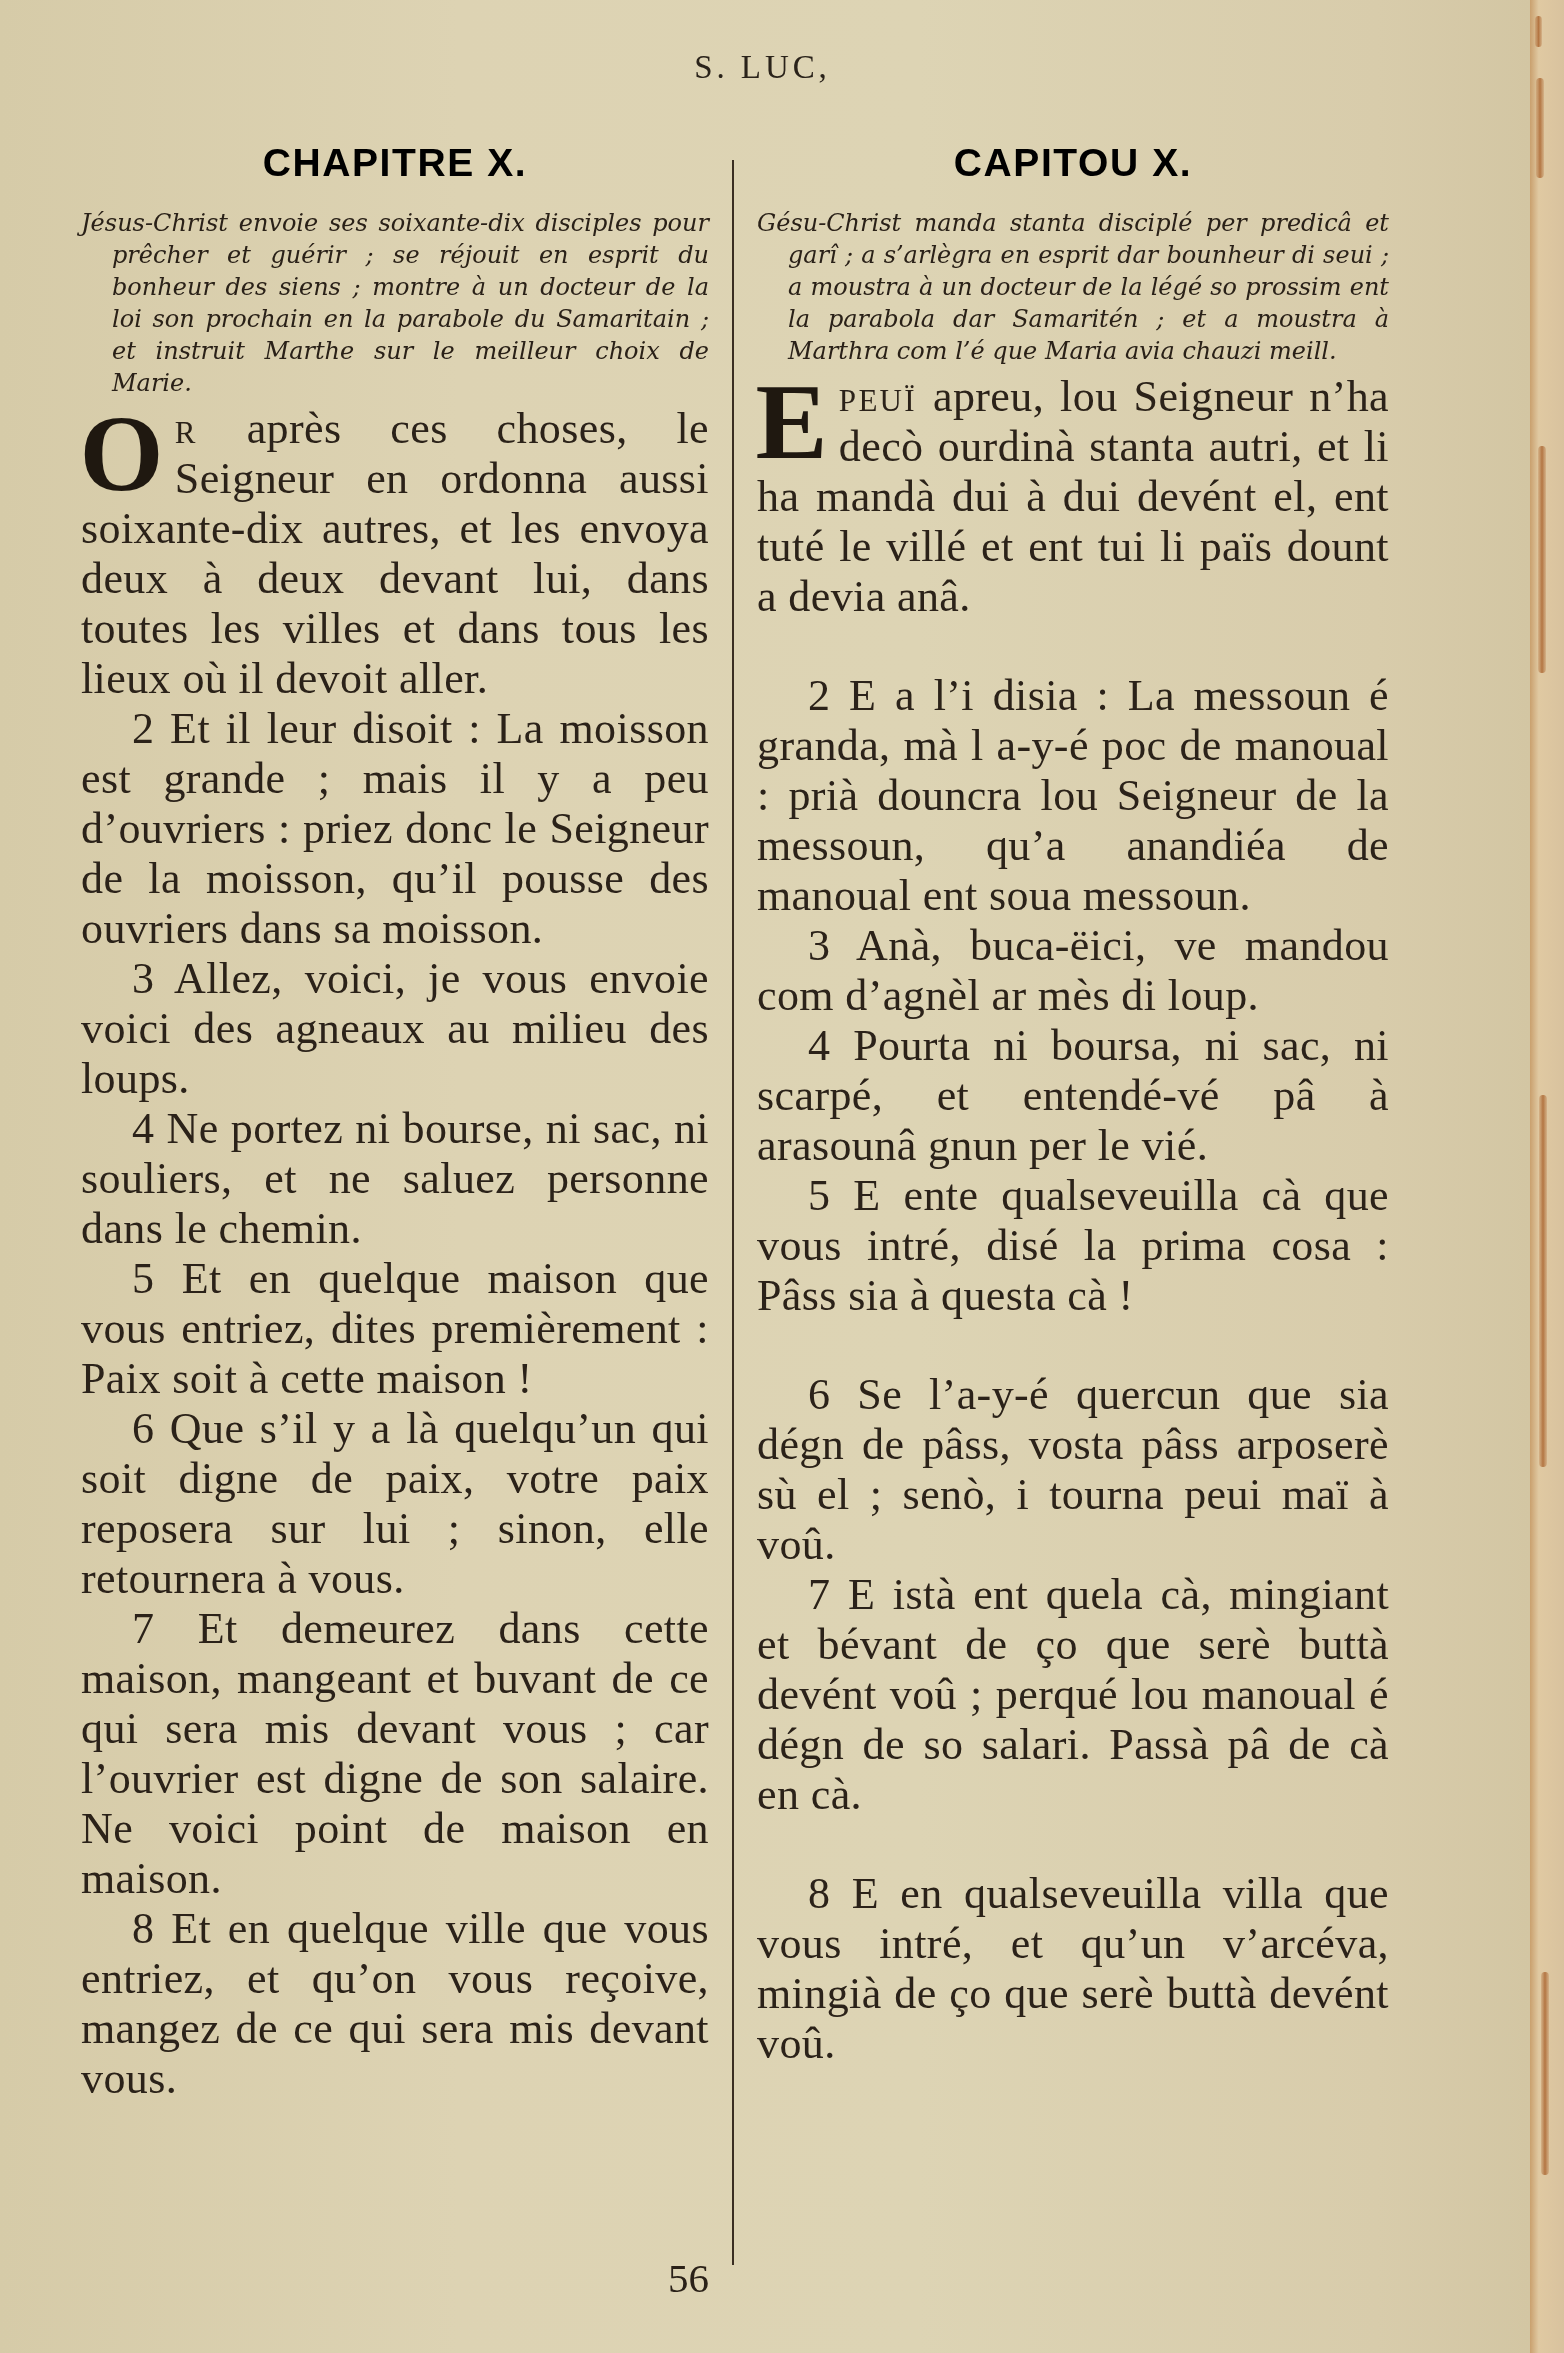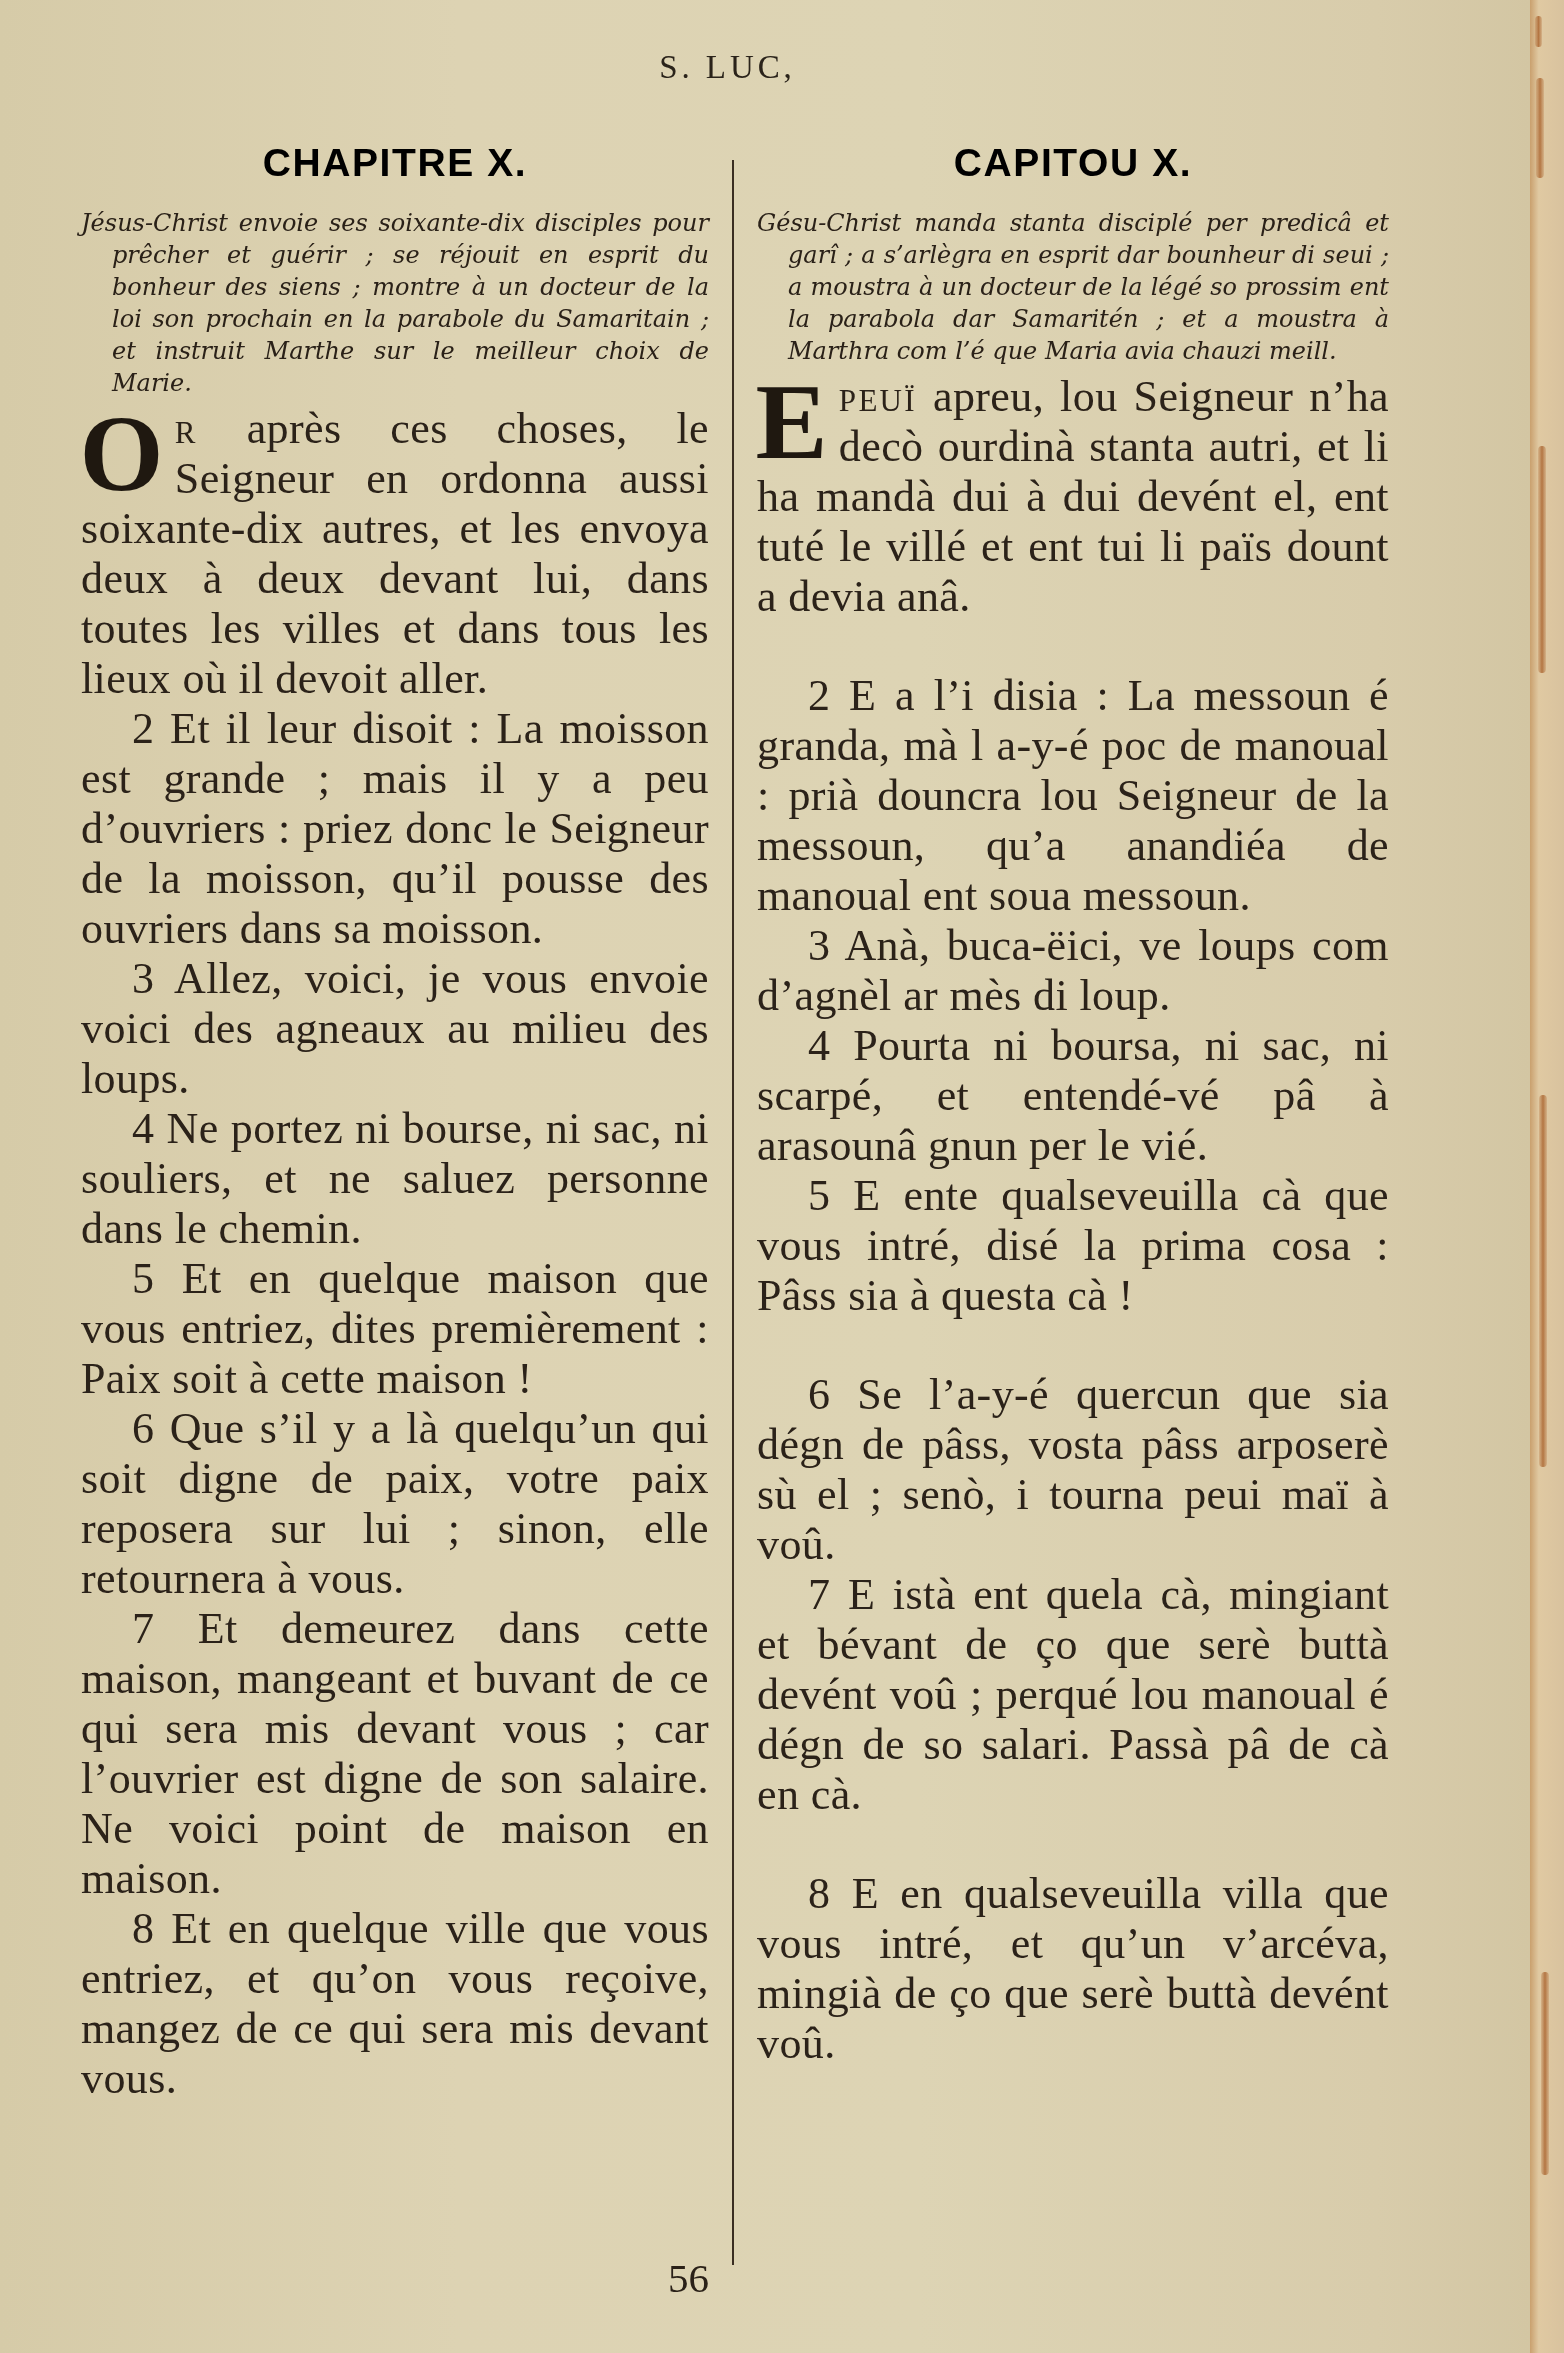--- a/index.html
+++ b/index.html
@@ -14,21 +14,21 @@
     background: linear-gradient(90deg, #d6cba8 0%, #ddd3b3 30%, #ddd4b4 60%, #d8ccab 90%, #d3c6a3 100%);
   }
   .edge {
     position: absolute; left: 1530px; top: 0; width: 35px; height: 2354px;
     background: linear-gradient(90deg, #c9a06e 0%, #e0c9a2 25%, #d8c29e 100%);
   }
   .stain { position: absolute; width: 7.8px; border-radius: 3.9px;
     background: linear-gradient(90deg, rgba(170,95,40,.2), rgba(165,90,35,.75), rgba(170,95,40,.2)); }
   .running-head {
     position: absolute; top: 49px; left: 0; width: 1455px; text-align: center;
-    font-family: "Liberation Serif", serif; font-size: 33px; letter-spacing: 3.9px; color: #2a231a;
+    font-family: "Liberation Serif", serif; font-size: 33px; letter-spacing: 3.9px; color: #2a231a; padding-left: 35px;
   }
   .divider {
     position: absolute; left: 732px; top: 160px; width: 2.3px; height: 2105px;
     background: #3a2e22;
   }
   .col { position: absolute; top: 141px; }
   .col.left { left: 81px; width: 628px; }
   .col.right { left: 757px; width: 632px; }
   .chap-title {
     text-align: center; font-family: Liberation Sans, sans-serif;
@@ -87,21 +87,21 @@
   </div>
 </div>
 
 <div class="col right">
   <h2 class="chap-title">CAPITOU X.</h2>
   <p class="summary">Gésu-Christ manda stanta disciplé per predicâ et garî ; a s’arlègra en esprit dar bounheur di seui ; a moustra à un docteur de la légé so prossim ent la parabola dar Samaritén ; et a moustra à Marthra com l’é que Maria avia chauzi meill.</p>
   <div class="verses">
     <p class="verse first"><span class="dropcap">E</span><span class="smallcaps">peuï</span><span> apreu, lou Seigneur n’ha decò ourdinà stanta autri, et li ha mandà dui à dui devént el, ent tuté le villé et ent tui li païs dount a devia anâ.</span></p>
     <div class="gap"></div>
     <p class="verse"><span>2</span> <span>E a l’i disia : La messoun é granda, mà l a-y-é poc de manoual : prià douncra lou Seigneur de la messoun, qu’a anandiéa de manoual ent soua messoun.</span></p>
-    <p class="verse"><span>3</span> <span>Anà, buca-ëici, ve loups com d’agnèl ar mès di loup.</span></p>
+    <p class="verse"><span>3</span> <span>Anà, buca-ëici, ve mandou com d’agnèl ar mès di loup.</span></p>
     <p class="verse"><span>4</span> <span>Pourta ni boursa, ni sac, ni scarpé, et entendé-vé pâ à arasounâ gnun per le vié.</span></p>
     <p class="verse"><span>5</span> <span>E ente qualseveuilla cà que vous intré, disé la prima cosa : Pâss sia à questa cà !</span></p>
     <div class="gap"></div>
     <p class="verse"><span>6</span> <span>Se l’a-y-é quercun que sia dégn de pâss, vosta pâss arposerè sù el ; senò, i tourna peui maï à voû.</span></p>
     <p class="verse"><span>7</span> <span>E istà ent quela cà, mingiant et bévant de ço que serè buttà devént voû ; perqué lou manoual é dégn de so salari. Passà pâ de cà en cà.</span></p>
     <div class="gap"></div>
     <p class="verse"><span>8</span> <span>E en qualseveuilla villa que vous intré, et qu’un v’arcéva, mingià de ço que serè buttà devént voû.</span></p>
   </div>
 </div>
 

